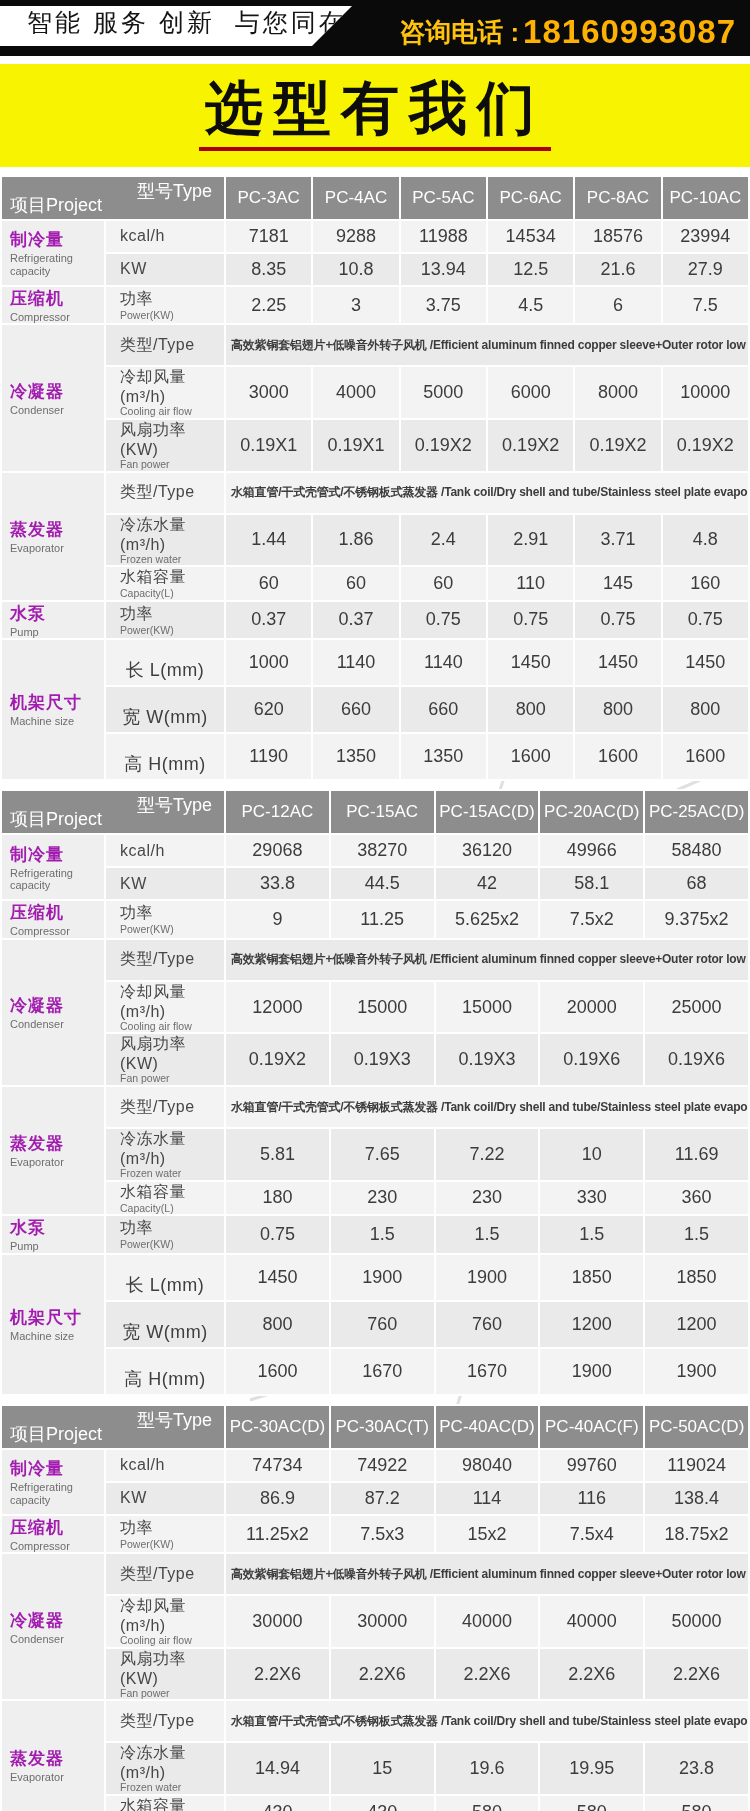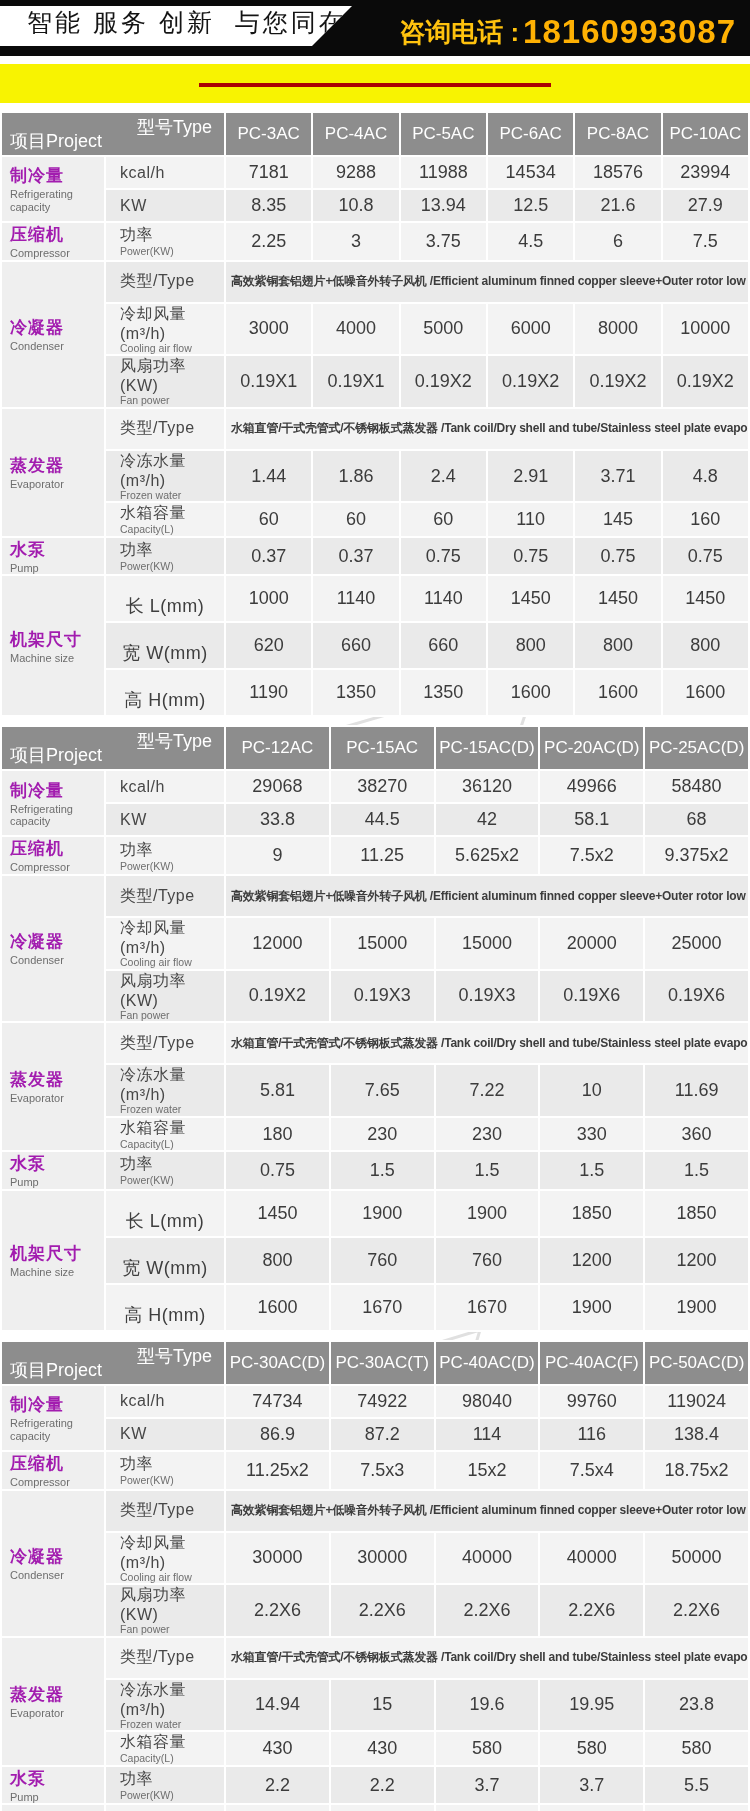--- a/index.html
+++ b/index.html
@@ -71,20 +71,21 @@
   <div class="slogan-panel">
     <span>智能 服务 创新  与您同在</span>
   </div>
   <div class="phone">
     <span class="phone-label">咨询电话 :</span>
     <span class="phone-number">18160993087</span>
   </div>
 </header>
 
 <section class="banner">
+  <div class="banner-title">选型有我们</div>
   <div class="banner-rule"></div>
 </section>
 
 <svg class="watermark" width="750" height="1450" viewBox="0 0 750 1450">
   <g fill="none" stroke="#c7c7c7" stroke-width="3">
     <path d="M210 120 L430 60 L360 240 L560 180"></path>
     <path d="M240 300 L480 230 L420 430 L650 340"></path>
     <path d="M300 520 L540 450 L470 660 L700 560"></path>
     <path d="M230 760 L460 690 L400 890 L640 800"></path>
     <path d="M300 980 L530 910 L470 1110 L700 1020"></path>

